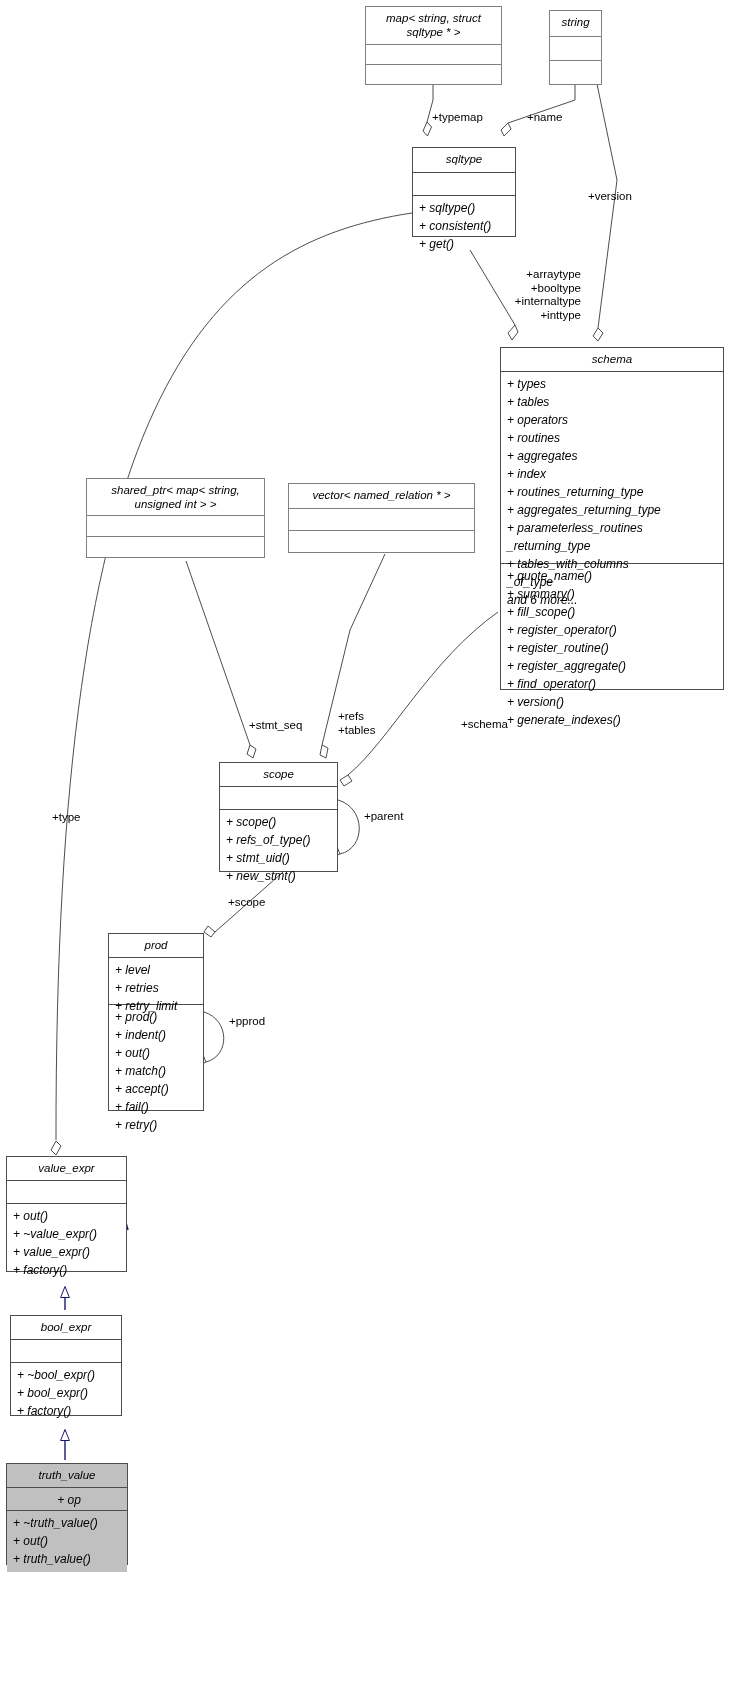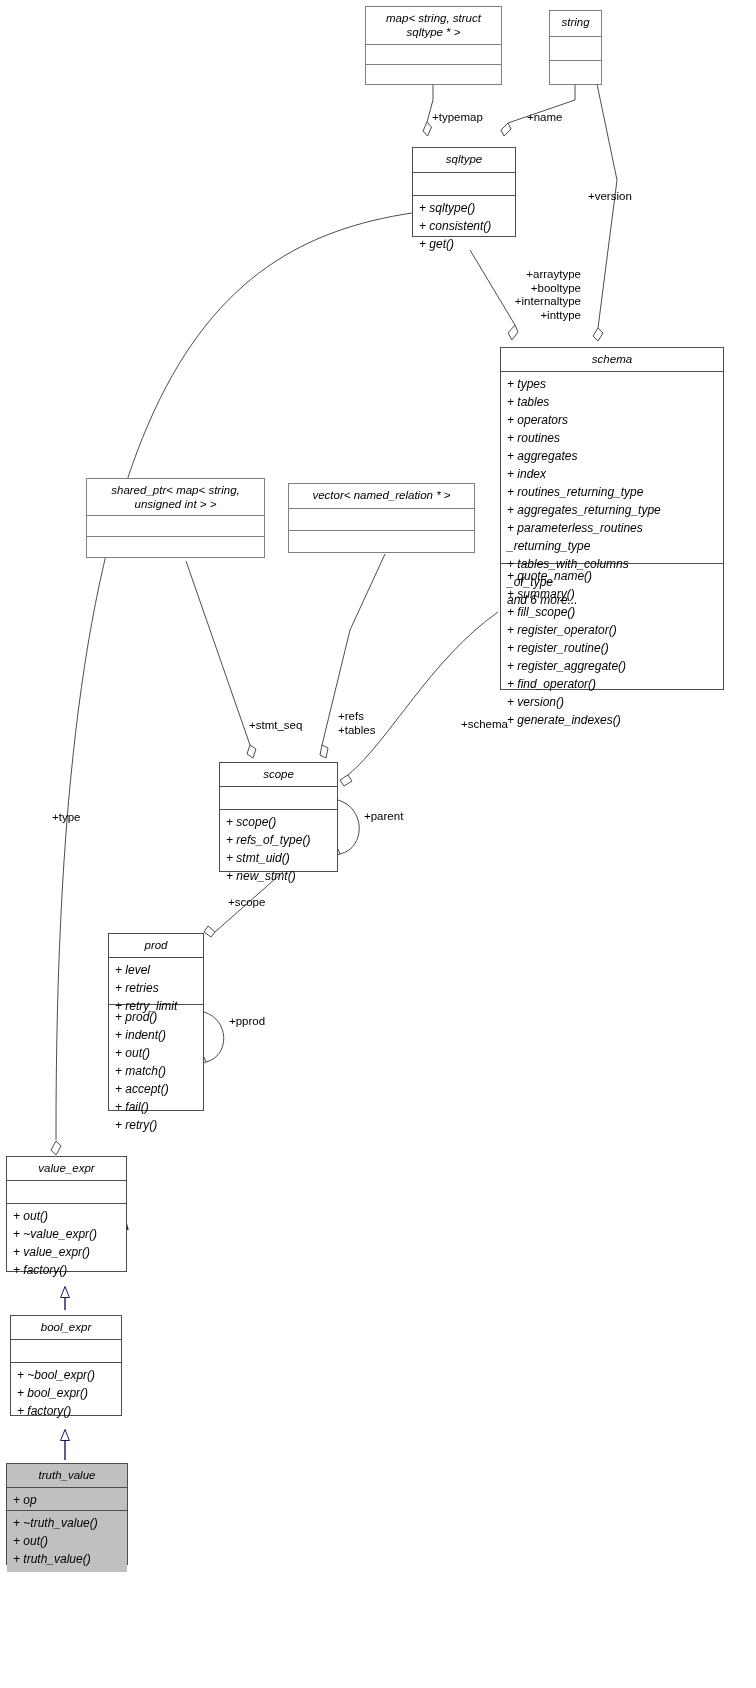--- a/index.html
+++ b/index.html
@@ -228,21 +228,21 @@
   <div class="uml-box solid" style="left:10px; top:1315px; width:112px; height:101px;">
     <div class="sec title-sec" style="height:23px;">bool_expr</div>
     <div class="sec member-sec empty" style="height:23px;"></div>
     <div class="sec member-sec">+ ~bool_expr()
 + bool_expr()
 + factory()</div>
   </div>
 
   <div class="uml-box solid filled" style="left:6px; top:1463px; width:122px; height:102px;">
     <div class="sec title-sec" style="height:23px;">truth_value</div>
-    <div class="sec member-sec" style="height:23px;">+ op</div>
+    <div class="sec member-sec" style="height:23px;text-align:center;">+ op</div>
     <div class="sec member-sec">+ ~truth_value()
 + out()
 + truth_value()</div>
   </div>
 
   <div class="edge-label" style="left:432px; top:111px;">+typemap</div>
 
   <div class="edge-label" style="left:527px; top:111px;">+name</div>
 
   <div class="edge-label" style="left:588px; top:190px;">+version</div>

